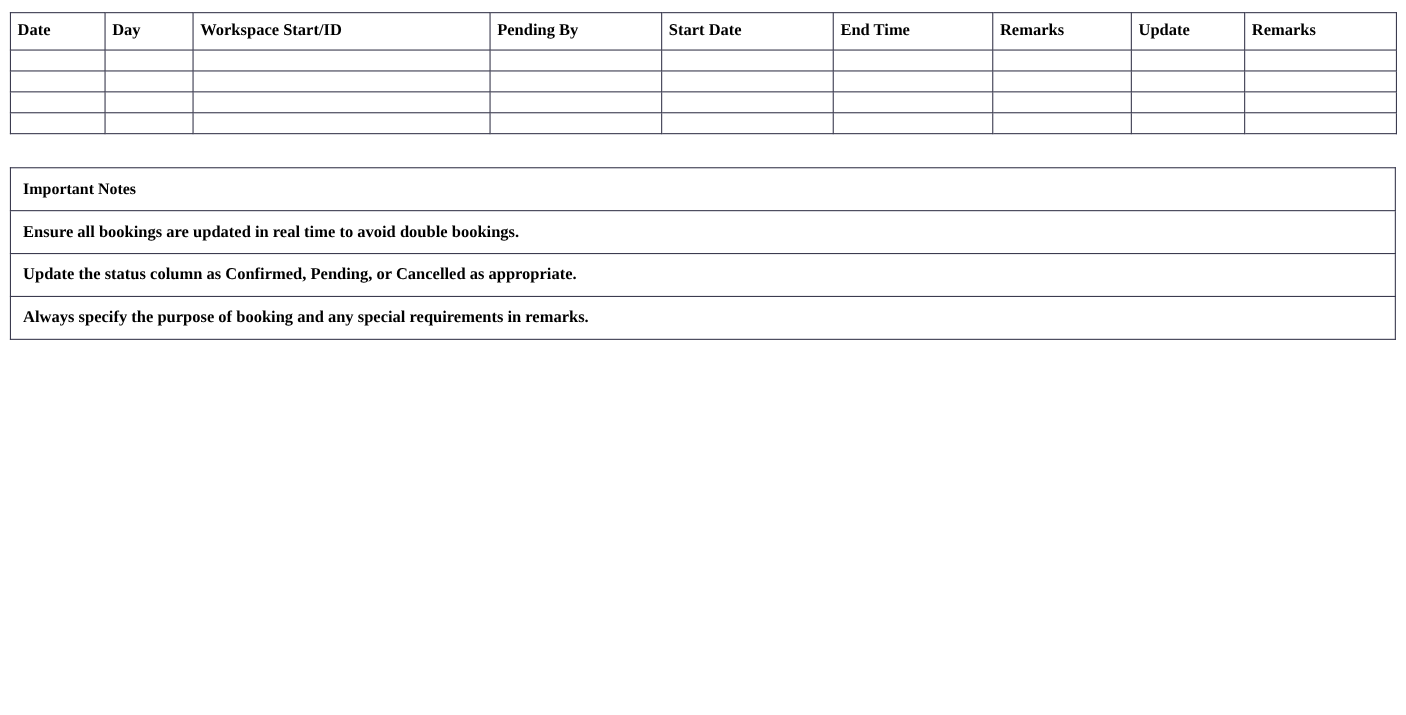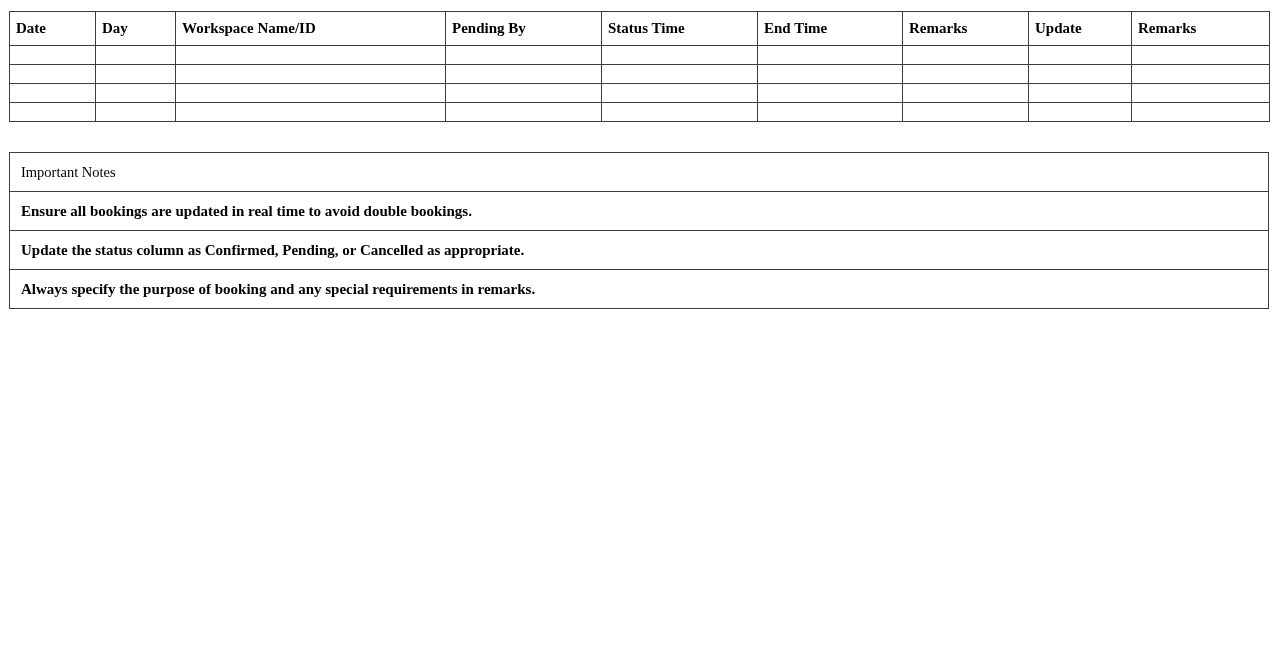--- a/index.html
+++ b/index.html
@@ -73,21 +73,21 @@
     height: 38px;
     line-height: 38px;
     font-size: 15px;
     text-align: left;
     vertical-align: middle;
     white-space: nowrap;
     overflow: hidden;
     font-weight: bold;
   }
   table.notes td.notes-title {
-    font-weight: normal;
+    font-weight: bold;
     font-size: 14.5px;
   }
 </style>
 </head>
 <body>
 
 <div class="page">
 
   <div class="booking-wrap">
     <table class="booking">
@@ -99,23 +99,23 @@
         <col style="width:156px">
         <col style="width:145px">
         <col style="width:126px">
         <col style="width:103px">
         <col style="width:138px">
       </colgroup>
       <thead>
         <tr>
           <th>Date</th>
           <th>Day</th>
-          <th>Workspace Name/ID</th>
+          <th>Workspace Start/ID</th>
           <th>Pending By</th>
-          <th>Status Time</th>
+          <th>Start Date</th>
           <th>End Time</th>
           <th>Remarks</th>
           <th>Update</th>
           <th>Remarks</th>
         </tr>
       </thead>
       <tbody>
         <tr>
           <td></td>
           <td></td>

